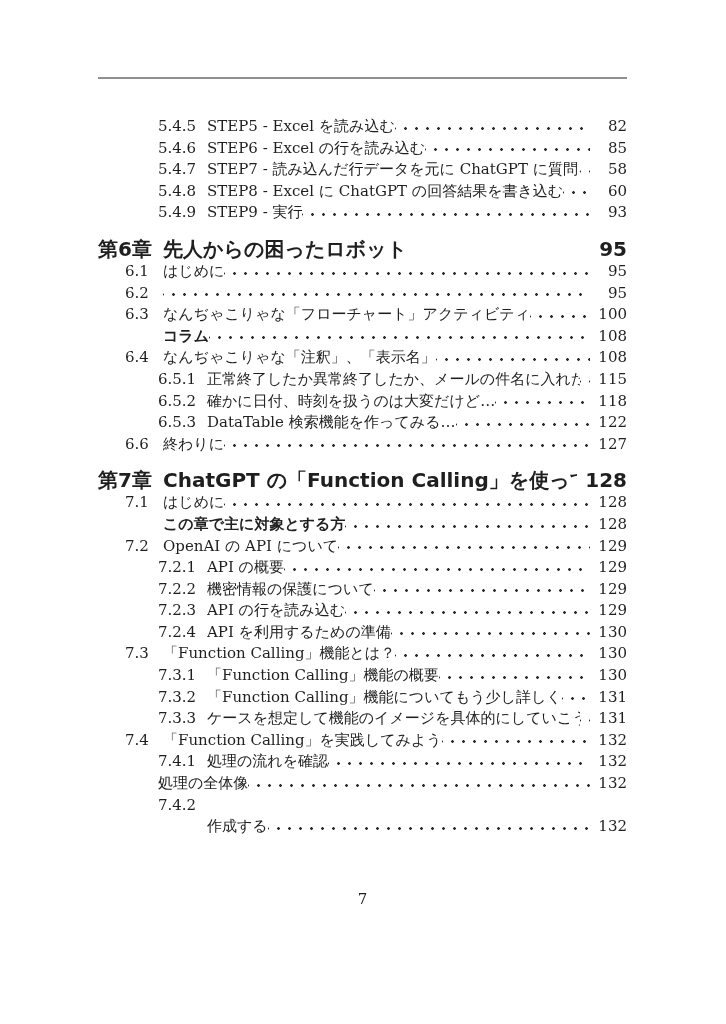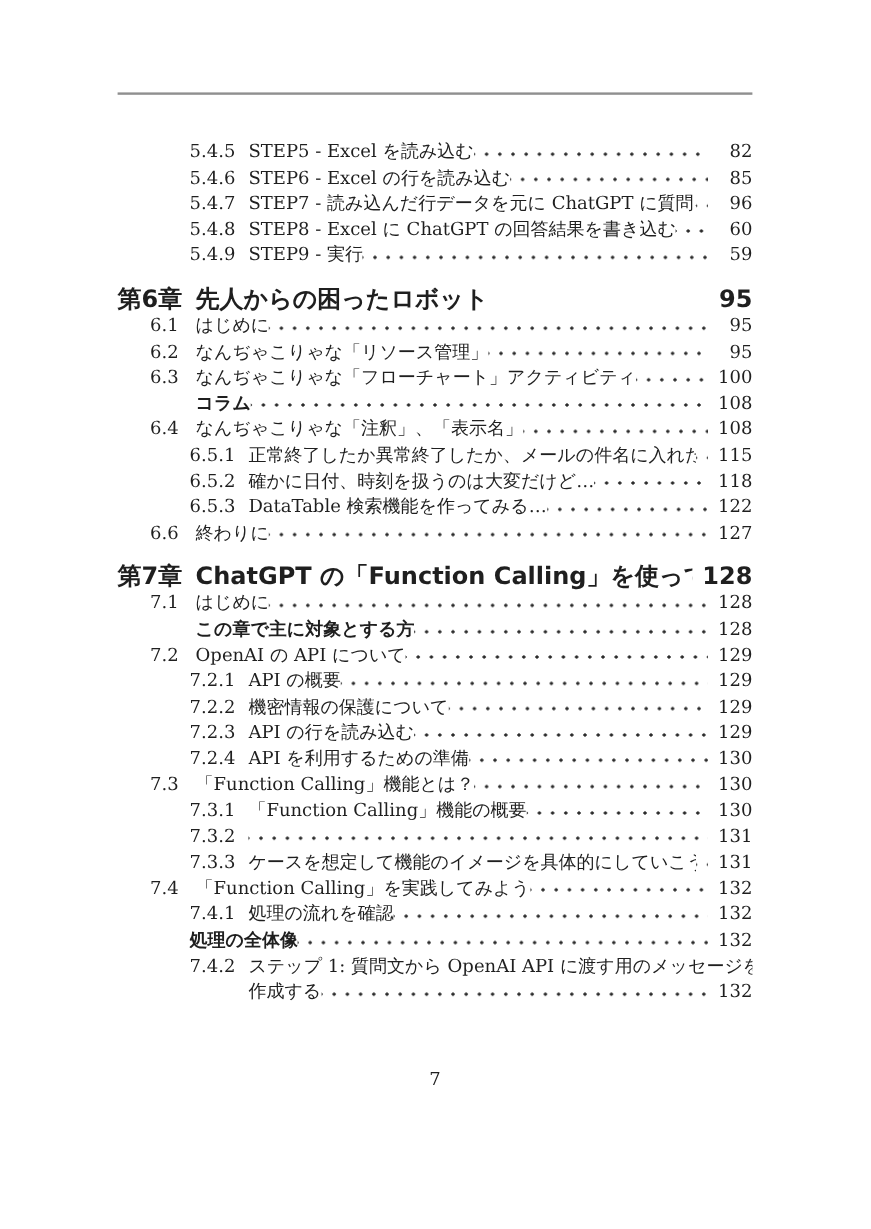--- a/index.html
+++ b/index.html
@@ -30,21 +30,21 @@
   }
   .row{
     display:flex;align-items:baseline;
     line-height:21.6px;
     white-space:nowrap;
   }
   .row .num{flex:none;}
   .lvl-section .num{margin-left:27px;width:38px;}
   .lvl-subsection .num{margin-left:60px;width:49px;}
   .lvl-section-plain .title{margin-left:65px;font-weight:bold;}
-  .lvl-subsection-plain .title{margin-left:60px;font-weight:bold;}
+  .lvl-subsection-plain .title{margin-left:60px;}
   .row.cont .title{margin-left:109px;}
   .title{flex:0 1 auto;overflow:hidden;}
   .leader{
     flex:1 1 auto;min-width:10px;align-self:stretch;
     background-image:radial-gradient(circle,var(--dots) 1.15px,transparent 1.55px);
     background-size:11px 5px;
     background-repeat:repeat-x;
     background-position:5px calc(100% - 7px);
     margin-right:7px;
   }
@@ -81,49 +81,48 @@
       <div class="row lvl-subsection">
         <span class="num">5.4.6</span>
         <span class="title">STEP6 - Excel の行を読み込む</span>
         <span class="leader" aria-hidden="true"></span>
         <span class="pageno">85</span>
       </div>
       <div class="row lvl-subsection">
         <span class="num">5.4.7</span>
         <span class="title">STEP7 - 読み込んだ行データを元に ChatGPT に質問をする</span>
         <span class="leader" aria-hidden="true"></span>
-        <span class="pageno">96</span>
+        <span class="pageno">58</span>
       </div>
       <div class="row lvl-subsection">
         <span class="num">5.4.8</span>
         <span class="title">STEP8 - Excel に ChatGPT の回答結果を書き込む</span>
         <span class="leader" aria-hidden="true"></span>
         <span class="pageno">60</span>
       </div>
       <div class="row lvl-subsection">
         <span class="num">5.4.9</span>
         <span class="title">STEP9 - 実行</span>
         <span class="leader" aria-hidden="true"></span>
-        <span class="pageno">59</span>
+        <span class="pageno">93</span>
       </div>
       <div class="chapter">
         <span class="clabel">第6章</span>
         <span class="ctitle">先人からの困ったロボット</span>
         <span class="cspacer"></span>
         <span class="pageno">95</span>
       </div>
       <div class="row lvl-section">
         <span class="num">6.1</span>
         <span class="title">はじめに</span>
         <span class="leader" aria-hidden="true"></span>
         <span class="pageno">95</span>
       </div>
       <div class="row lvl-section">
         <span class="num">6.2</span>
-        <span class="title">なんぢゃこりゃな「リソース管理」</span>
         <span class="leader" aria-hidden="true"></span>
         <span class="pageno">95</span>
       </div>
       <div class="row lvl-section">
         <span class="num">6.3</span>
         <span class="title">なんぢゃこりゃな「フローチャート」アクティビティ</span>
         <span class="leader" aria-hidden="true"></span>
         <span class="pageno">100</span>
       </div>
       <div class="row lvl-section-plain">
@@ -215,20 +214,21 @@
         <span class="pageno">130</span>
       </div>
       <div class="row lvl-subsection">
         <span class="num">7.3.1</span>
         <span class="title">「Function Calling」機能の概要</span>
         <span class="leader" aria-hidden="true"></span>
         <span class="pageno">130</span>
       </div>
       <div class="row lvl-subsection">
         <span class="num">7.3.2</span>
+        <span class="title">「Function Calling」機能についてもう少し詳しく</span>
         <span class="leader" aria-hidden="true"></span>
         <span class="pageno">131</span>
       </div>
       <div class="row lvl-subsection">
         <span class="num">7.3.3</span>
         <span class="title">ケースを想定して機能のイメージを具体的にしていこう</span>
         <span class="leader" aria-hidden="true"></span>
         <span class="pageno">131</span>
       </div>
       <div class="row lvl-section">
@@ -243,21 +243,20 @@
         <span class="leader" aria-hidden="true"></span>
         <span class="pageno">132</span>
       </div>
       <div class="row lvl-subsection-plain">
         <span class="title">処理の全体像</span>
         <span class="leader" aria-hidden="true"></span>
         <span class="pageno">132</span>
       </div>
       <div class="row lvl-subsection">
         <span class="num">7.4.2</span>
-        <span class="title">ステップ 1: 質問文から OpenAI API に渡す用のメッセージを</span>
       </div>
       <div class="row cont lvl-subsection">
         <span class="title">作成する</span>
         <span class="leader" aria-hidden="true"></span>
         <span class="pageno">132</span>
       </div>
     </div>
   <div class="folio">7</div>
 </div>
 

